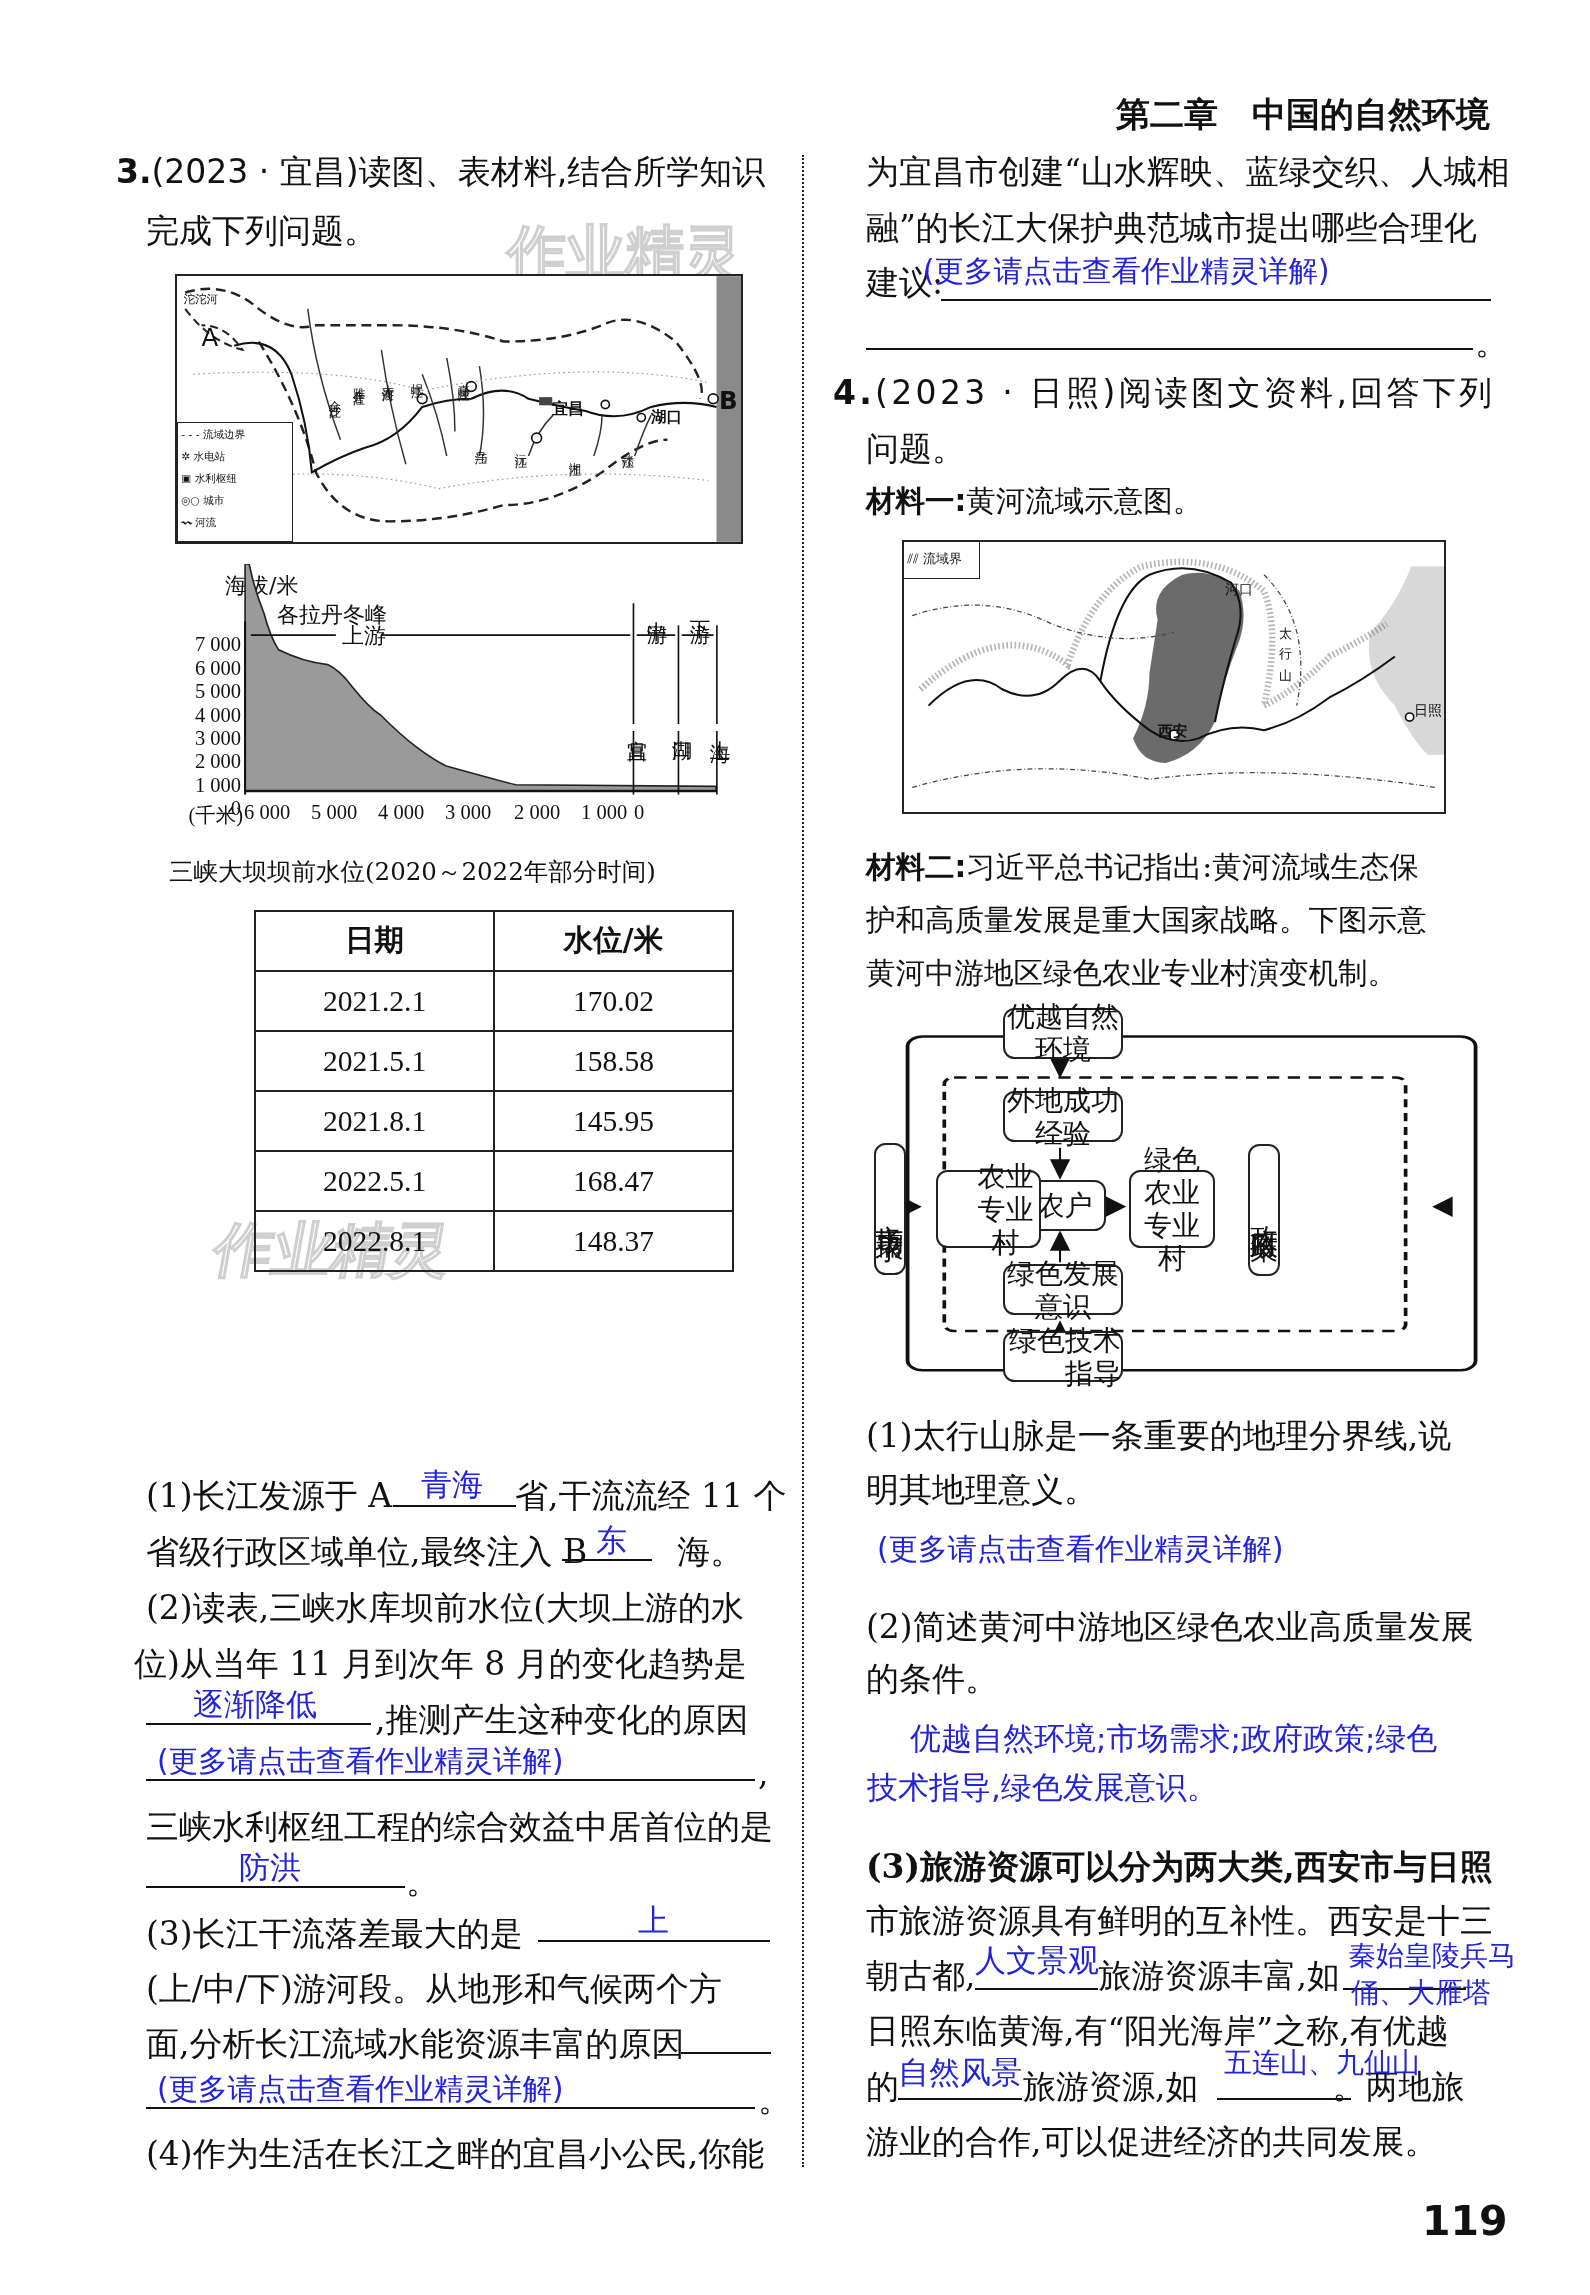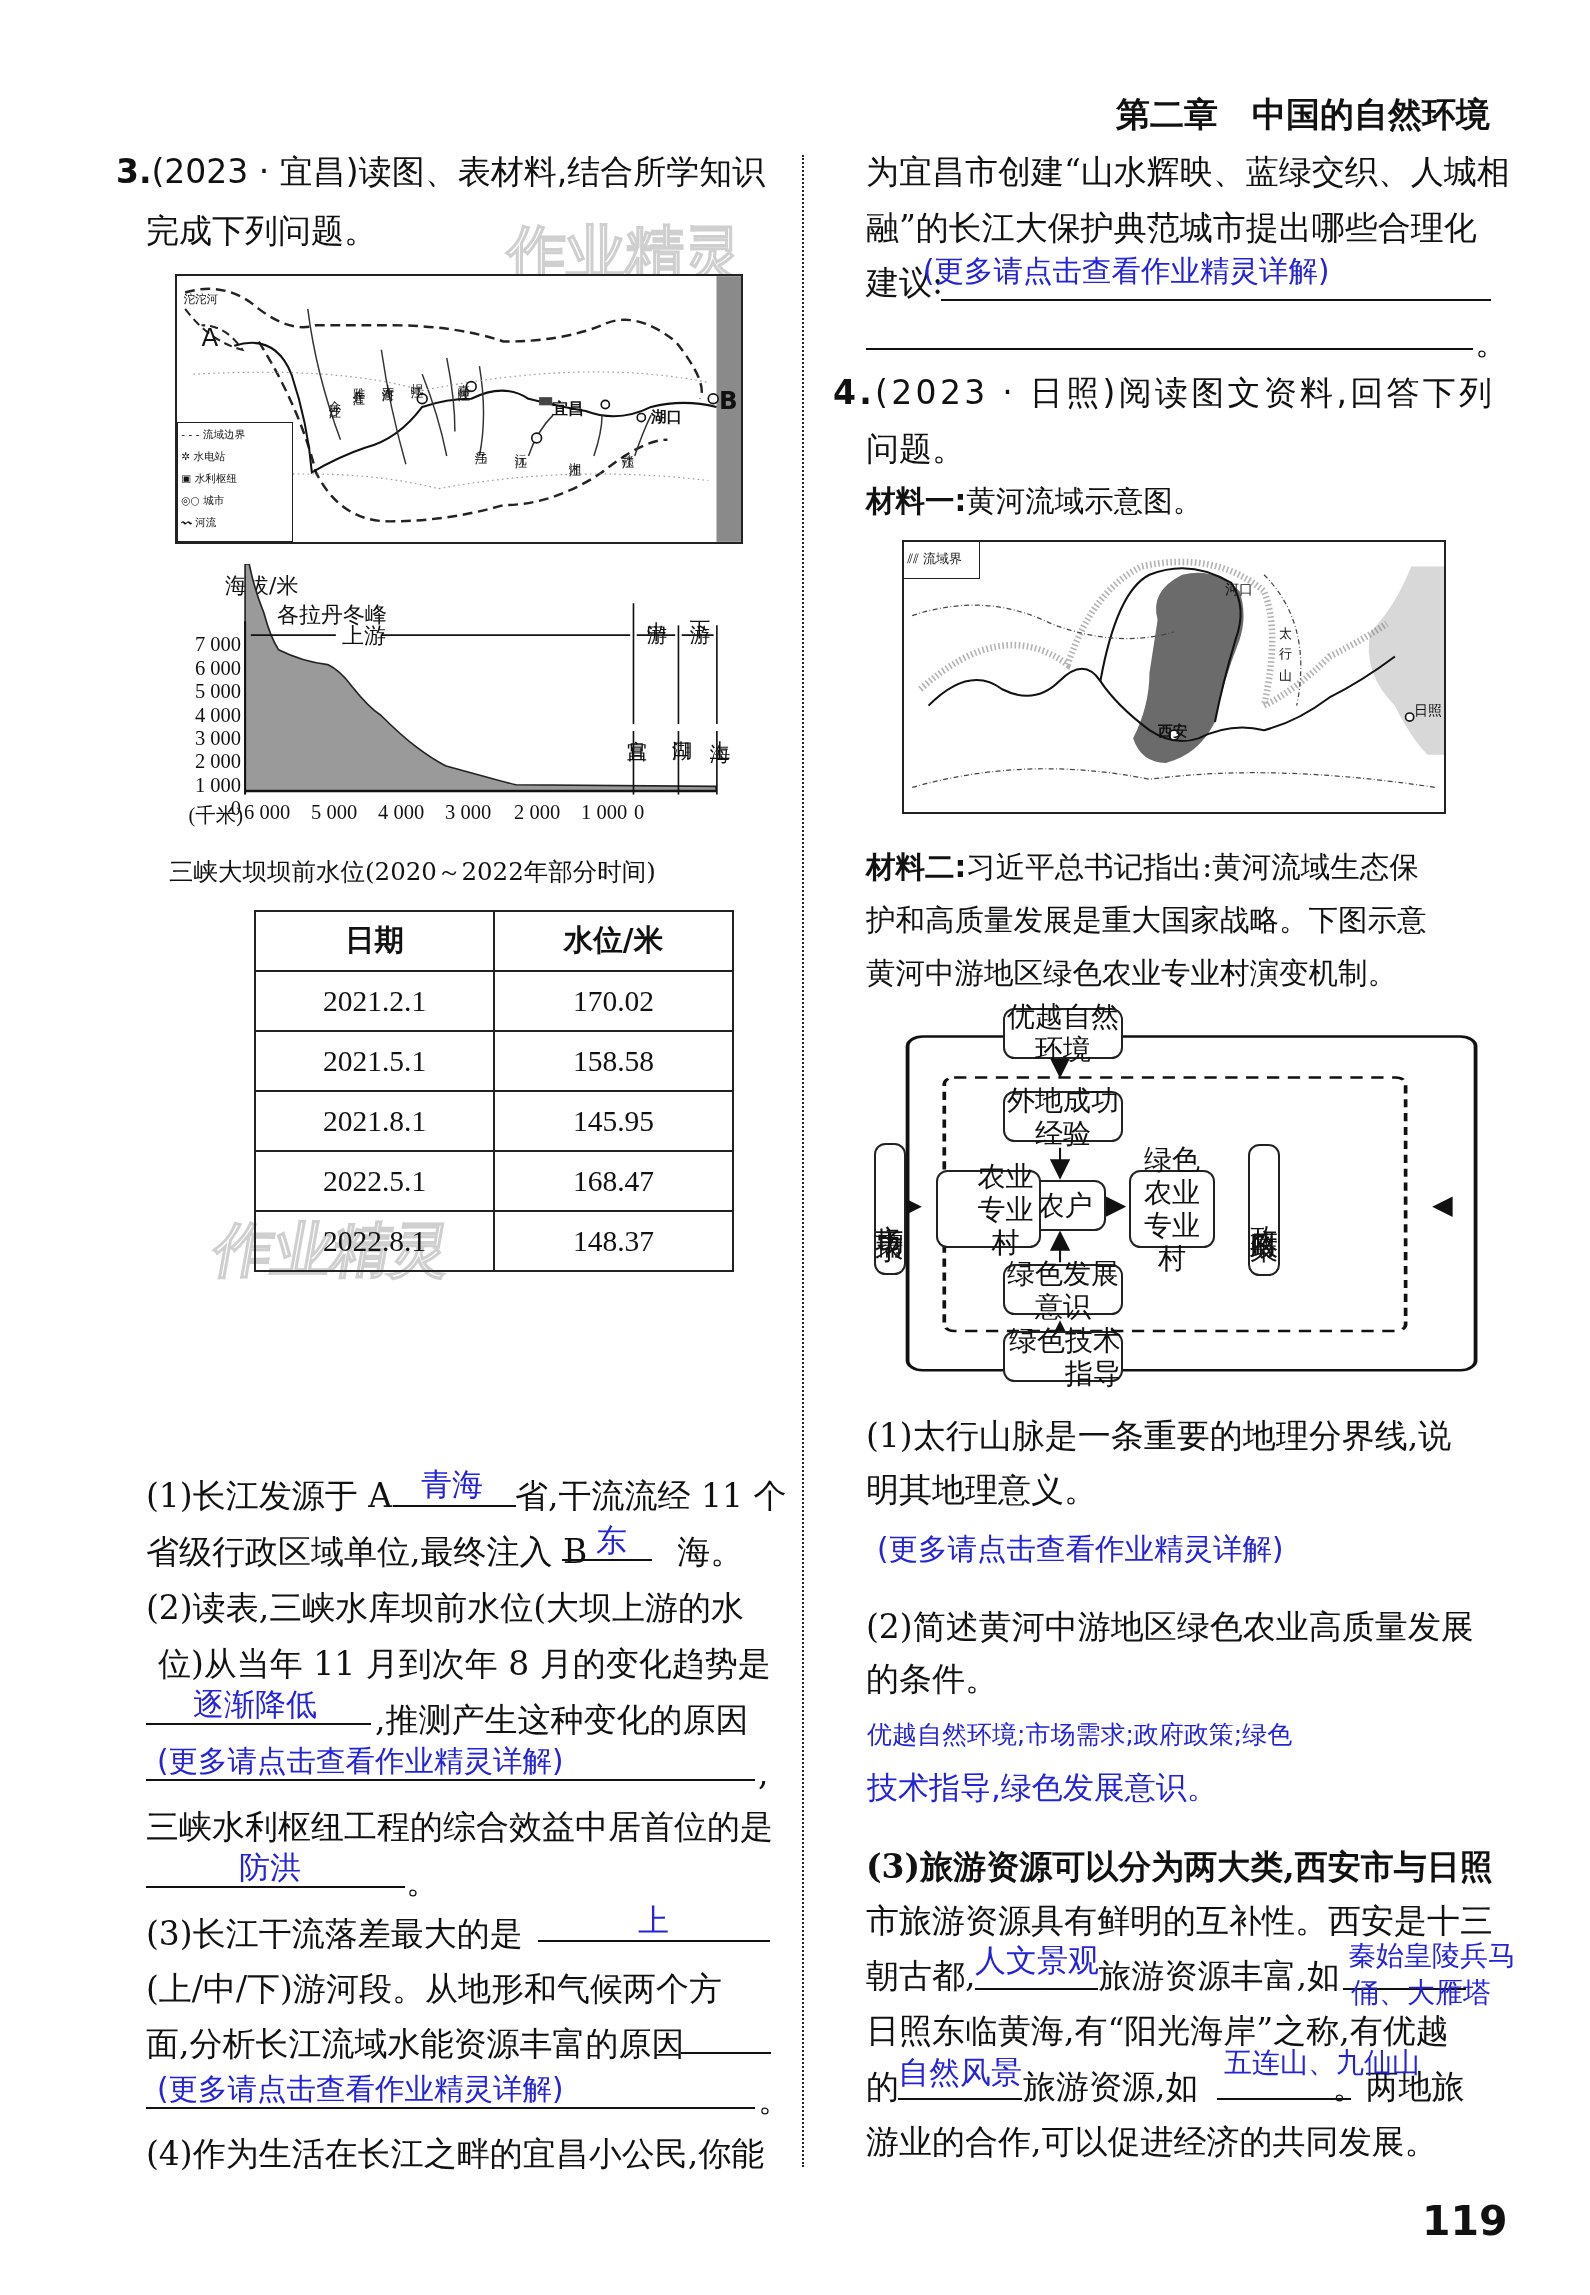--- a/index.html
+++ b/index.html
@@ -164,21 +164,21 @@
 
 <div class="abs txt" style="left:146px;top:1479px;"><span>(1)长江发源于 A</span><span style="display:inline-block;width:123px;"></span><span>省,干流流经 11 个</span></div>
 <div class="uline" style="left:393px;top:1505px;width:123px;"></div>
 <div class="abs blue" style="left:421px;top:1464px;font-size:31px;">青海</div>
 
 <div class="abs txt" style="left:146px;top:1535px;"><span>省级行政区域单位,最终注入 B</span><span style="display:inline-block;width:90px;"></span><span>海。</span></div>
 <div class="uline" style="left:562px;top:1559px;width:90px;"></div>
 <div class="abs blue" style="left:596px;top:1520px;font-size:31px;">东</div>
 
 <div class="abs txt" style="left:146px;top:1591px;">(2)读表,三峡水库坝前水位(大坝上游的水</div>
-<div class="abs txt" style="left:158px;top:1647px;">位)从当年 11 月到次年 8 月的变化趋势是</div>
+<div class="abs txt" style="left:134px;top:1647px;">位)从当年 11 月到次年 8 月的变化趋势是</div>
 <div class="uline" style="left:146px;top:1723px;width:225px;"></div>
 <div class="abs blue" style="left:193px;top:1684px;font-size:31px;">逐渐降低</div>
 <div class="abs txt" style="left:375px;top:1703px;">,推测产生这种变化的原因</div>
 <div class="abs blue" style="left:157px;top:1742px;font-size:29.5px;">(更多请点击查看作业精灵详解)</div>
 <div class="uline" style="left:146px;top:1779px;width:609px;"></div>
 <div class="abs txt" style="left:758px;top:1757px;">,</div>
 <div class="abs txt" style="left:146px;top:1810px;">三峡水利枢纽工程的综合效益中居首位的是</div>
 <div class="uline" style="left:146px;top:1886px;width:259px;"></div>
 <div class="abs blue" style="left:239px;top:1847px;font-size:31px;">防洪</div>
 <div class="abs txt" style="left:406px;top:1865px;">。</div>
@@ -263,21 +263,21 @@
   <div class="fbox" style="left:136px;top:329px;width:116px;height:47px;text-align:right;">绿色技术指导</div>
   <div class="fbox vtxt" style="left:6.5px;top:141px;width:28px;height:128px;">市场需求</div>
   <div class="fbox vtxt" style="left:381px;top:142px;width:28px;height:128px;">政府政策</div>
 </div>
 
 <div class="abs txt" style="left:866px;top:1419px;">(1)太行山脉是一条重要的地理分界线,说</div>
 <div class="abs txt" style="left:866px;top:1473px;">明其地理意义。</div>
 <div class="abs blue" style="left:877px;top:1530px;font-size:29.5px;">(更多请点击查看作业精灵详解)</div>
 <div class="abs txt" style="left:866px;top:1610px;">(2)简述黄河中游地区绿色农业高质量发展</div>
 <div class="abs txt" style="left:866px;top:1662px;">的条件。</div>
-<div class="abs blue" style="left:867px;top:1718px;font-size:25px;">优越自然环境;市场需求;政府政策;绿色</div>
+<div class="abs blue" style="left:910px;top:1718px;font-size:31px;">优越自然环境;市场需求;政府政策;绿色</div>
 <div class="abs blue" style="left:867px;top:1767px;font-size:31px;">技术指导,绿色发展意识。</div>
 
 <div class="abs txt" style="left:866px;top:1850px;font-weight:bold;">(3)旅游资源可以分为两大类,西安市与日照</div>
 <div class="abs txt" style="left:866px;top:1904px;">市旅游资源具有鲜明的互补性。西安是十三</div>
 <div class="abs txt" style="left:866px;top:1959px;"><span>朝古都,</span><span style="display:inline-block;width:123px;"></span><span>旅游资源丰富,如</span></div>
 <div class="uline" style="left:975px;top:1988px;width:123px;"></div>
 <div class="abs blue" style="left:975px;top:1940px;font-size:31px;">人文景观</div>
 <div class="uline" style="left:1343px;top:1988px;width:123px;"></div>
 <div class="abs blue" style="left:1348px;top:1937px;font-size:28px;">秦始皇陵兵马</div>
 <div class="abs blue" style="left:1351px;top:1974px;font-size:28px;">俑、大雁塔</div>

